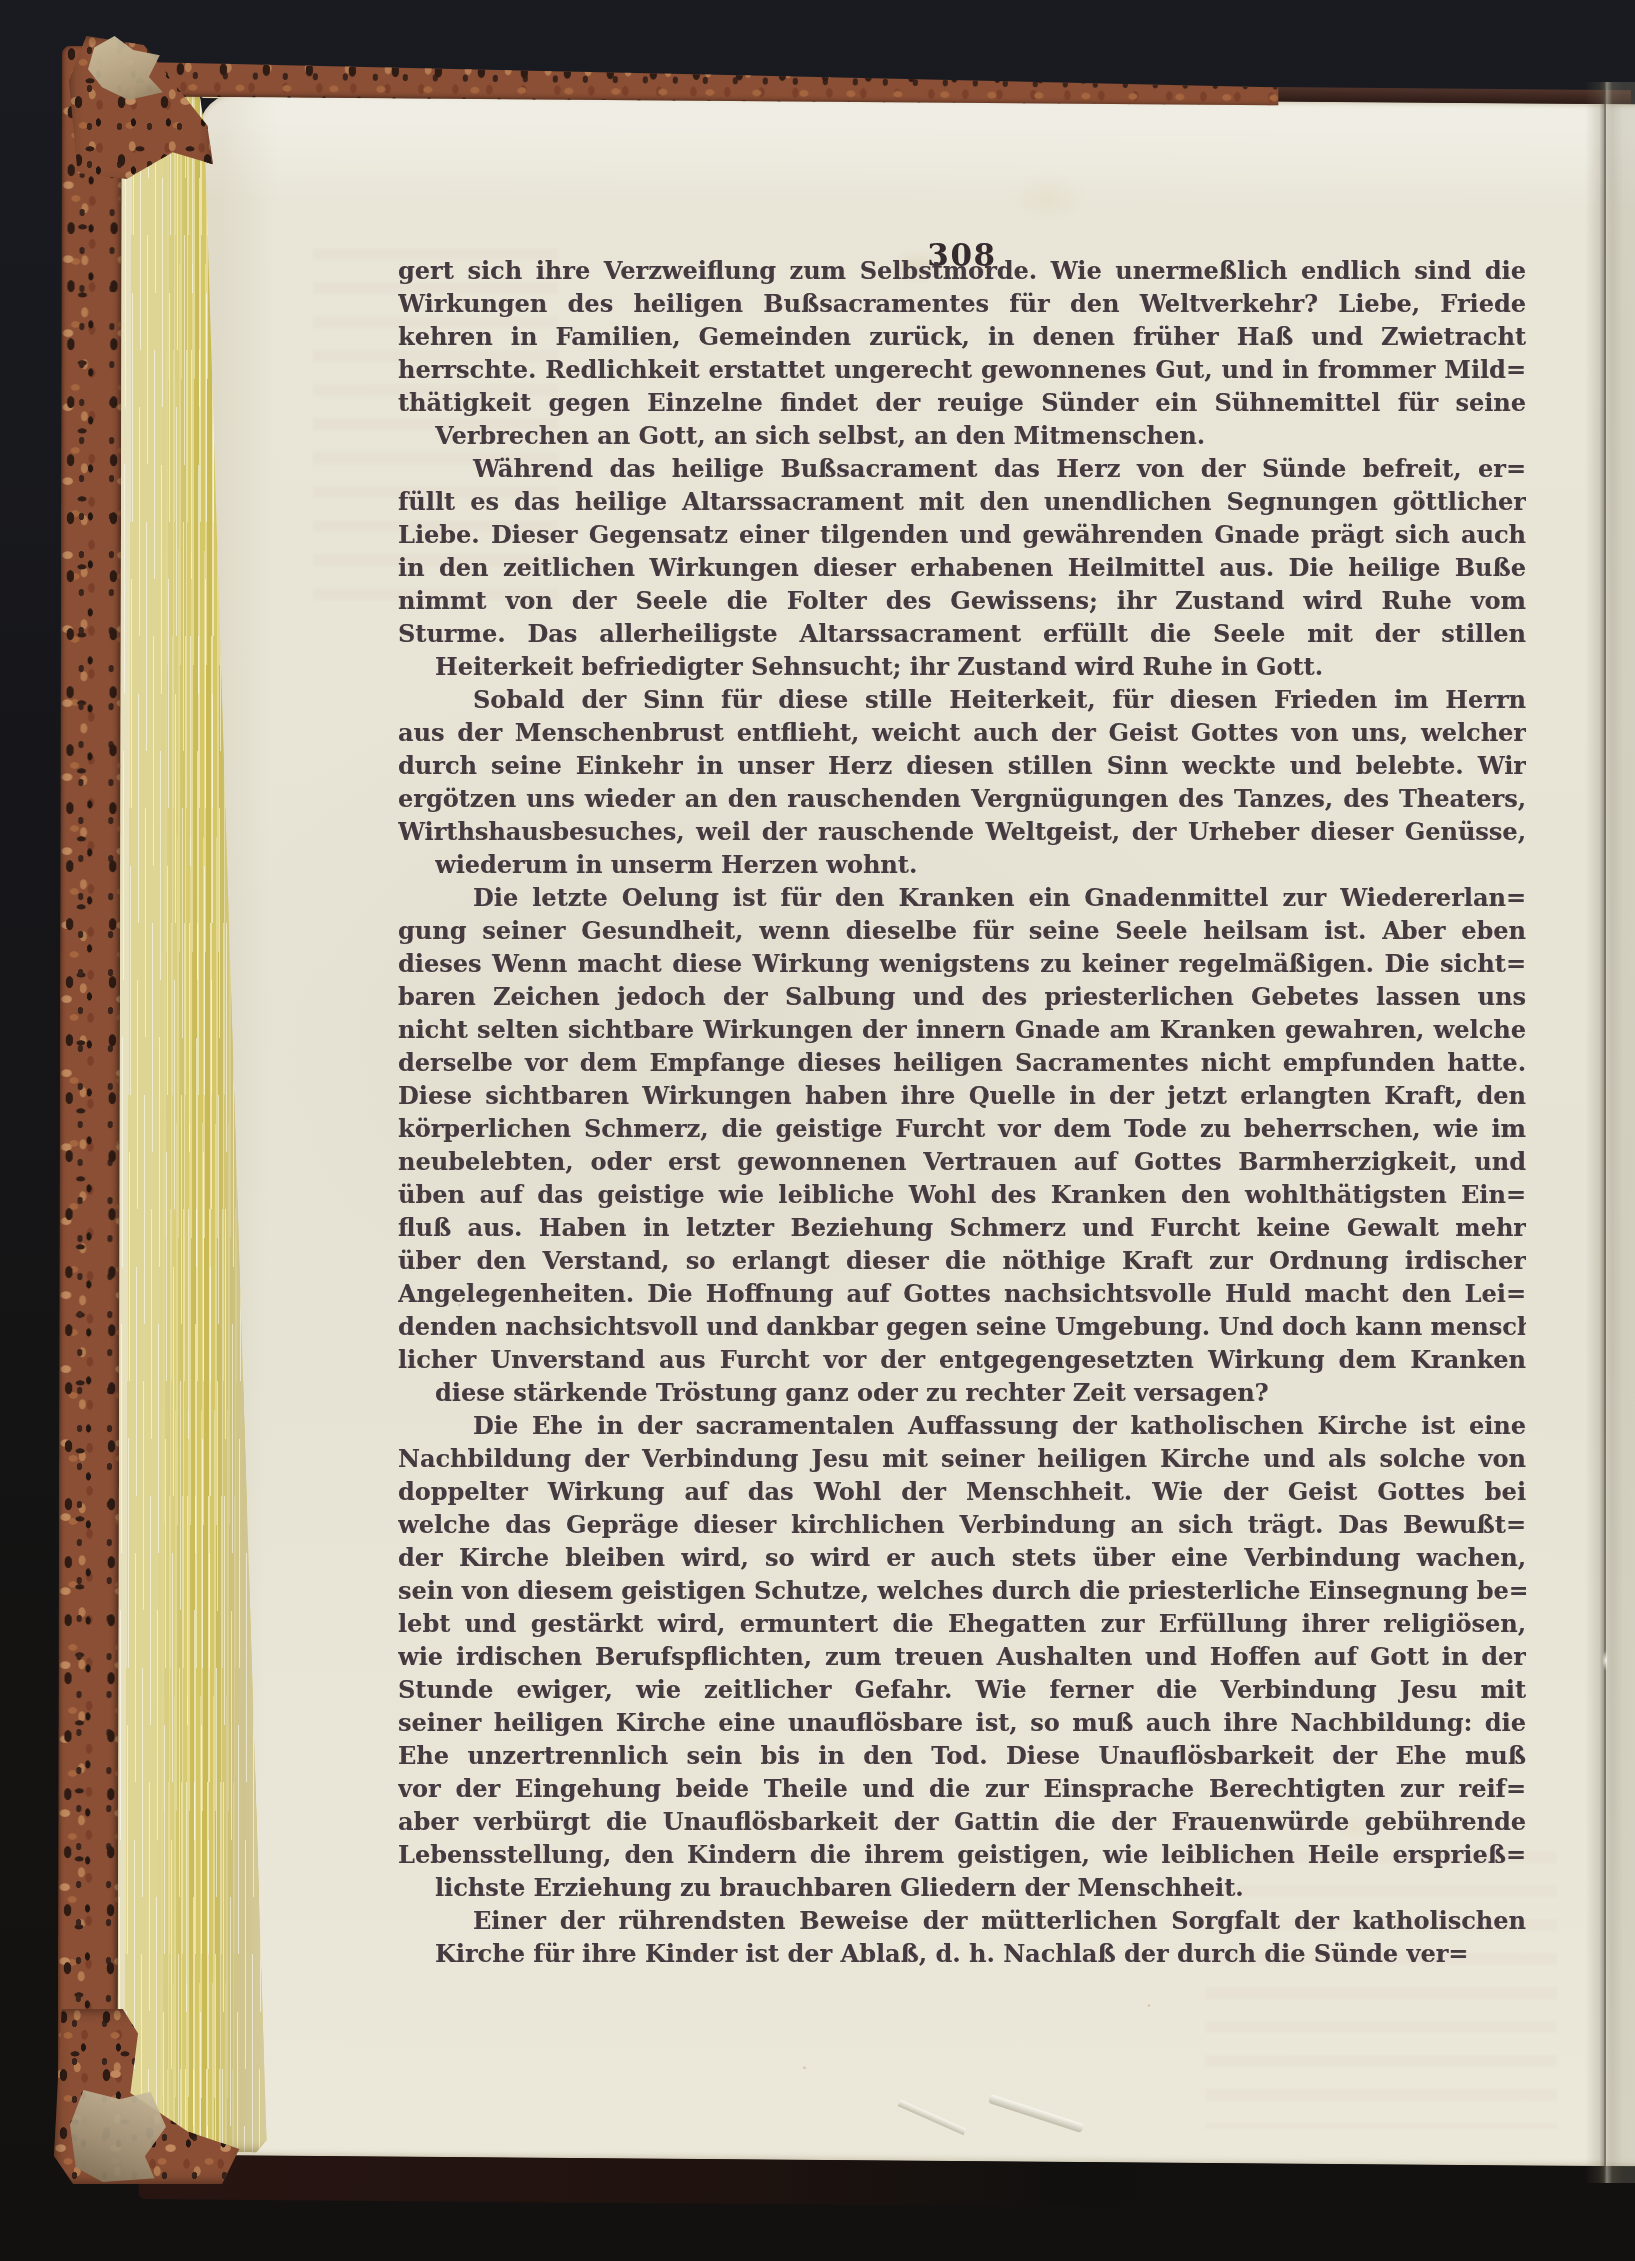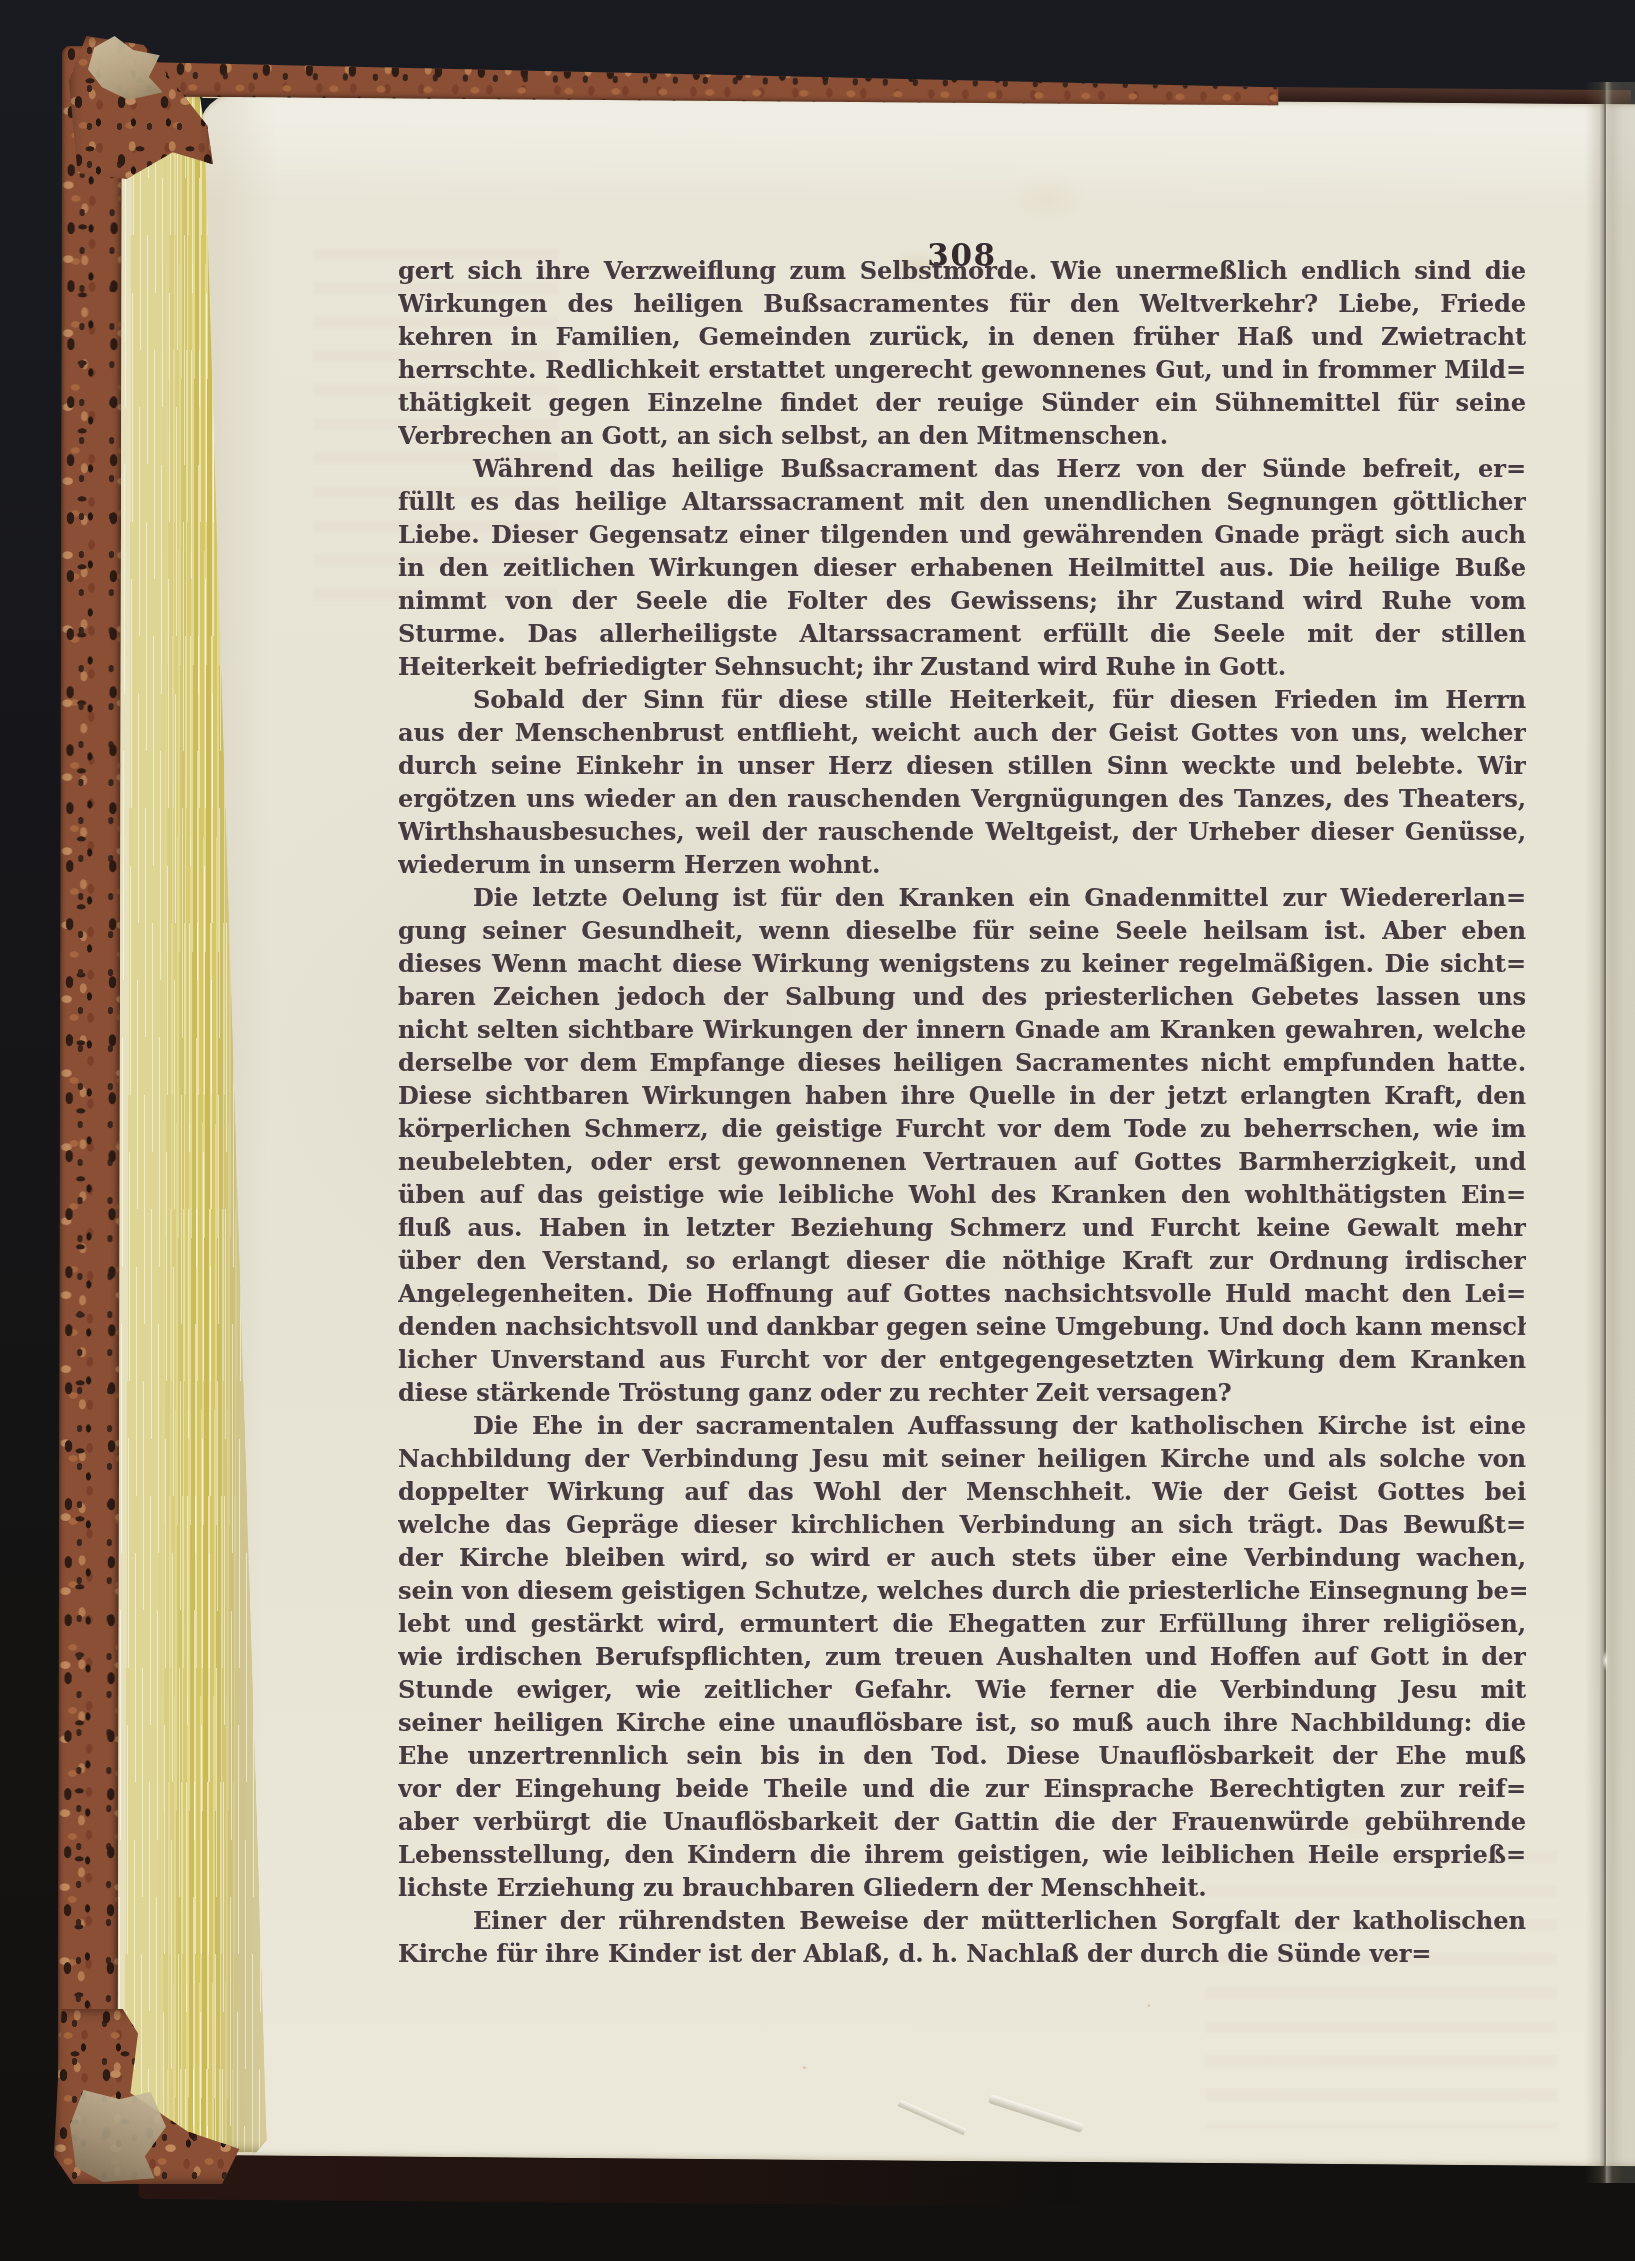--- a/index.html
+++ b/index.html
@@ -151,21 +151,21 @@
     position:absolute;left:199px;top:161px;width:1128px;
     font-size:24px;font-weight:bold;color:#453a40;
     text-shadow:0.3px 0.2px 0.4px rgba(69,58,64,0.35);
   }
   .paragraph{margin:0;}
   .line{
     height:33px;line-height:33px;
     text-align:justify;text-align-last:justify;
     overflow:hidden;white-space:nowrap;
   }
-  .line.last{text-align-last:left;}
+  .line.last{text-align-last:left;margin-left:37px;}
   .line.indent{padding-left:75px;}
 </style>
 </head>
 <body>
 
 <div class="layer board-shadow"></div>
 <div class="layer cover-sliver"></div>
 <div class="layer pages-top-edge"></div>
 <div class="layer fore-edge"></div>
 <div class="layer leather leather-left"></div>

